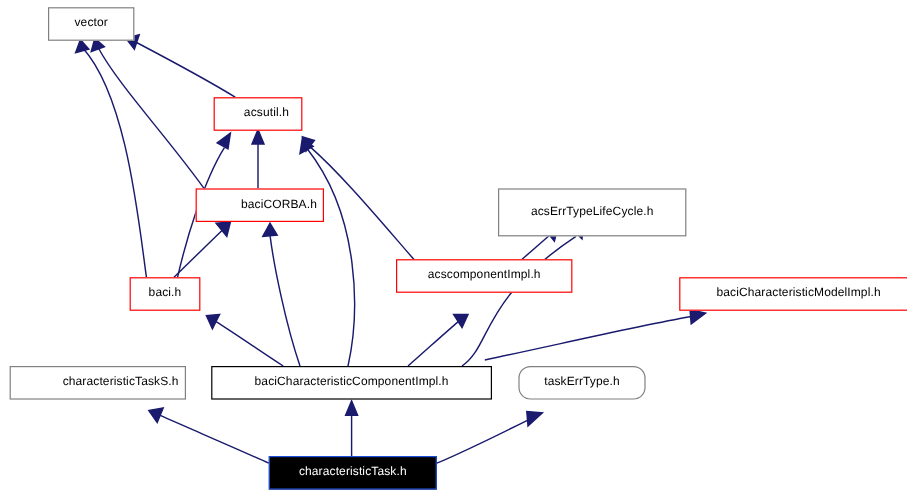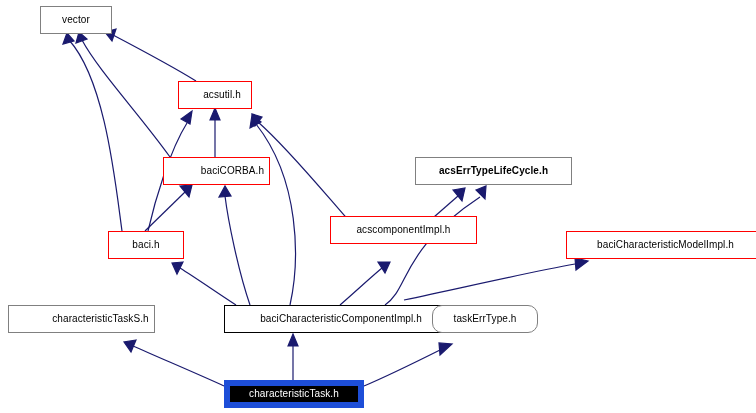--- a/index.html
+++ b/index.html
@@ -42,21 +42,21 @@
     border-color: #ff0000;
     background: #ffffff;
     color: #000000;
   }
   .node.black {
     border-color: #000000;
     background: #ffffff;
     color: #000000;
   }
   .node.current {
-    border: 6px solid #1d4ed8;
+    border: 1px solid #1d4ed8;
     background: #000000;
     color: #ffffff;
   }
   .node-label {
     pointer-events: none;
   }
 </style>
 </head>
 <body>
 
@@ -123,41 +123,41 @@
   </div>
 
   <div class="node red" style="left:178px; top:81px; width:74px; height:28px;padding-left:14px;">
     <span class="node-label">acsutil.h</span>
   </div>
 
   <div class="node red" style="left:163px; top:157px; width:107px; height:28px;padding-left:32px;">
     <span class="node-label">baciCORBA.h</span>
   </div>
 
-  <div class="node gray" style="left:415px; top:157px; width:157px; height:28px;font-weight:bold;">
+  <div class="node gray" style="left:415px; top:157px; width:157px; height:40px;">
     <span class="node-label">acsErrTypeLifeCycle.h</span>
   </div>
 
-  <div class="node red" style="left:108px; top:231px; width:76px; height:28px;">
+  <div class="node red" style="left:108px; top:231px; width:59px; height:28px;">
     <span class="node-label">baci.h</span>
   </div>
 
   <div class="node red" style="left:330px; top:216px; width:147px; height:28px;">
     <span class="node-label">acscomponentImpl.h</span>
   </div>
 
   <div class="node red" style="left:566px; top:231px; width:199px; height:28px;">
     <span class="node-label">baciCharacteristicModelImpl.h</span>
   </div>
 
   <div class="node gray" style="left:8px; top:305px; width:147px; height:28px;padding-left:38px;">
     <span class="node-label">characteristicTaskS.h</span>
   </div>
 
-  <div class="node black" style="left:176px; top:305px; width:234px; height:28px;margin-left:48px;">
+  <div class="node black" style="left:176px; top:305px; width:234px; height:28px;">
     <span class="node-label">baciCharacteristicComponentImpl.h</span>
   </div>
 
   <div class="node gray" style="left:432px; top:305px; width:106px; height:28px;border-radius:10px;">
     <span class="node-label">taskErrType.h</span>
   </div>
 
   <div class="node current" style="left:224px; top:380px; width:140px; height:28px;">
     <span class="node-label">characteristicTask.h</span>
   </div>

